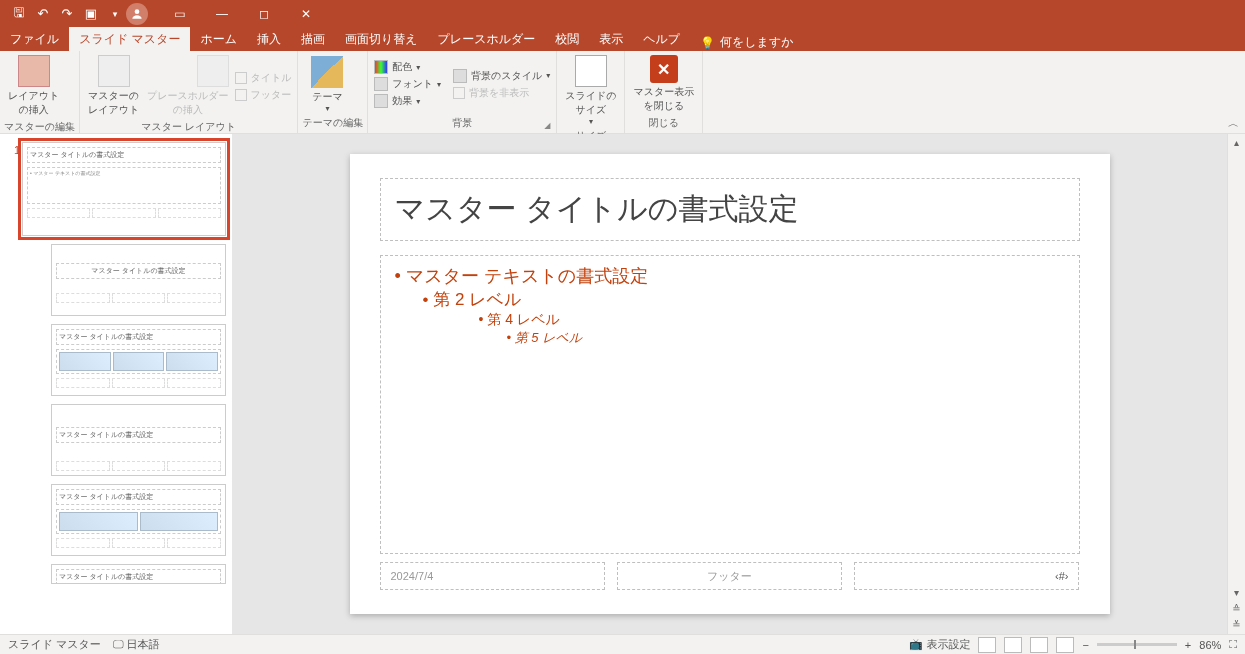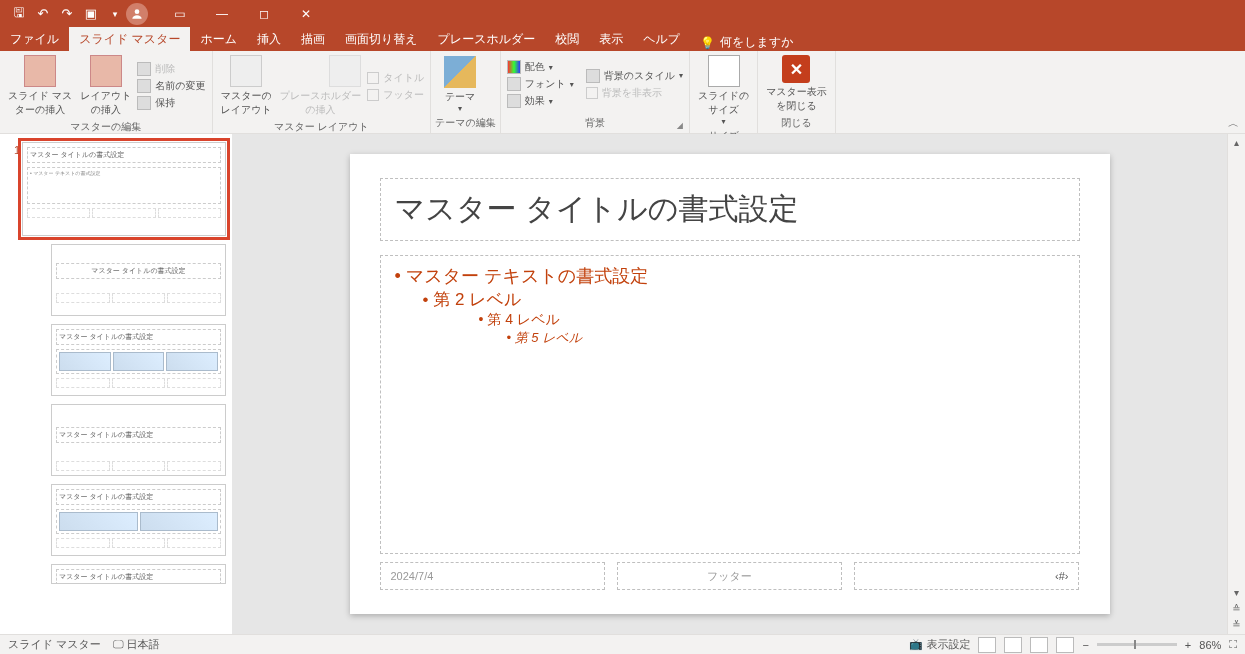--- a/index.html
+++ b/index.html
@@ -121,42 +121,23 @@
     <span>💡</span>
     <span>何をしますか</span>
   </div>
 </div>
 
 <div class="ribbon">
   <div class="ribbon-group">
     <div class="ribbon-group-body">
       <div class="rg-btn-lg">
           <div class="icon"></div>
-          <span style="white-space:pre-line">スライド マス
-ターの挿入</span>
-        </div>
-      <div class="rg-btn-lg">
-          <div class="icon"></div>
           <span style="white-space:pre-line">レイアウト
 の挿入</span>
         </div>
-      <div class="rg-list">
-        <div class="rg-list-item disabled">
-            <span class="small-icon"></span>
-            <span>削除</span>
-          </div>
-        <div class="rg-list-item">
-            <span class="small-icon"></span>
-            <span>名前の変更</span>
-          </div>
-        <div class="rg-list-item">
-            <span class="small-icon"></span>
-            <span>保持</span>
-          </div>
-      </div>
     </div>
     <div class="ribbon-group-label">マスターの編集</div>
   </div>
 
   <div class="ribbon-group">
     <div class="ribbon-group-body">
       <div class="rg-btn-lg">
           <div class="icon" style="background:#eee;border-color:#ccc"></div>
           <span style="white-space:pre-line">マスターの
 レイアウト</span>

